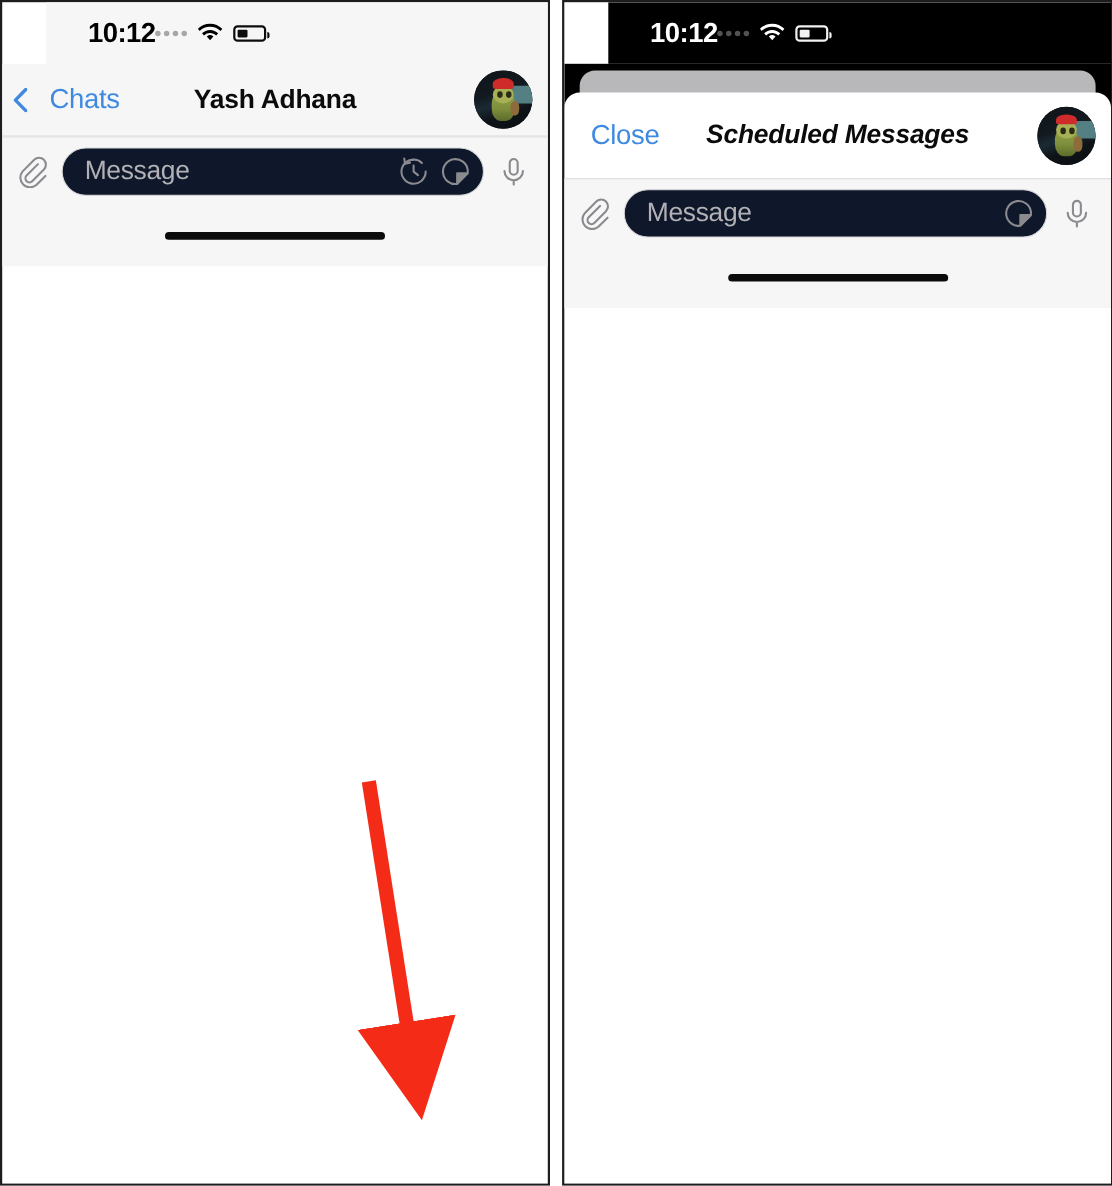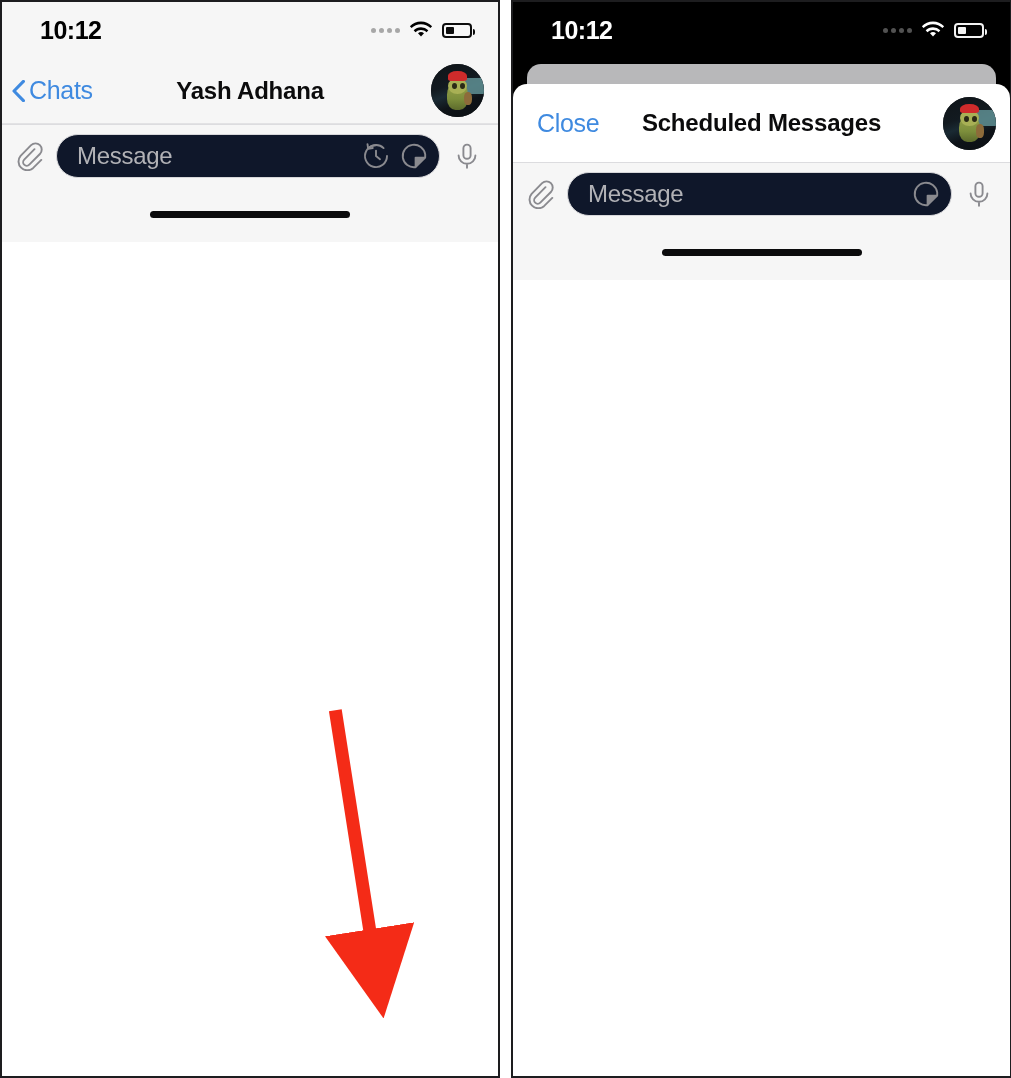--- a/index.html
+++ b/index.html
@@ -27,22 +27,22 @@
     flex: none;
   }
   .phone.right { width: 501px; }
 
   
   .statusbar {
     position: relative;
     height: 56px;
     display: flex;
     align-items: center;
-    justify-content: space-between;
     padding: 0 26px 0 38px;
+    margin-left: 40px;
   }
   .statusbar.light { background: #f6f6f6; color: #000; }
   .statusbar.dark  { background: #000000; color: #fff; }
   .clock-text { font-size: 25px; font-weight: 700; letter-spacing: -0.5px; }
   .status-right { display: flex; align-items: center; gap: 9px; }
   .sig-dots { display: flex; gap: 3px; align-items: center; }
   .sig-dots i { width: 5px; height: 5px; border-radius: 50%; background: currentColor; opacity: .32; display: block; }
   .wifi { position: relative; width: 24px; height: 18px; }
   .wifi svg { display: block; }
   .batt { position: relative; width: 30px; height: 15px; border: 2px solid currentColor; border-radius: 4px; opacity: .95; }
@@ -52,21 +52,21 @@
   
   .navbar {
     position: relative;
     height: 66px;
     background: #f6f6f6;
     display: flex;
     align-items: center;
     padding: 0 14px 0 10px;
     border-bottom: 1px solid #e2e2e4;
   }
-  .back-btn { display: flex; align-items: center; gap: 4px; color: #3f8ae0; cursor: pointer; }
+  .back-btn { display: flex; align-items: center; gap: 20px; color: #3f8ae0; cursor: pointer; }
   .chev { width: 13px; height: 22px; }
   .back-label { font-size: 25px; letter-spacing: -0.3px; }
   .nav-center { position: absolute; left: 0; right: 0; text-align: center; pointer-events: none; }
   .nav-title { font-size: 24px; font-weight: 700; color: #0b0b0c; letter-spacing: -0.2px; line-height: 1.15; }
   .nav-sub { font-size: 17px; color: #8b8b90; letter-spacing: -0.1px; line-height: 1.3; }
   .avatar {
     position: relative; z-index: 3; margin-left: auto;
     width: 53px; height: 53px; border-radius: 50%;
     overflow: hidden; flex: none;
     background: #14181c;
@@ -93,21 +93,21 @@
   .sheet-head {
     position: relative;
     height: 78px;
     background: #ffffff;
     border-radius: 14px 14px 0 0;
     display: flex; align-items: center;
     padding: 0 14px 0 24px;
     margin-top: -2px;
   }
   .close-btn { font-size: 25px; color: #3f8ae0; letter-spacing: -0.3px; cursor: pointer; }
-  .sheet-title { position: absolute; left: 0; right: 0; text-align: center; font-size: 24px; font-weight: 700; color: #0b0b0c; letter-spacing: -0.2px; pointer-events: none; }
+  .sheet-title { position: absolute; left: 0; right: 0; text-align: center; font-size: 24px; font-weight: 700; color: #0b0b0c; letter-spacing: -0.2px; pointer-events: none; font-style: italic; }
 
   
   .chat {
     position: relative;
     flex: 1;
     background: linear-gradient(180deg, #7ca8f2 0%, #6d9cf1 26%, #5a90f3 52%, #4287f4 76%, #2f80f5 100%);
     overflow: hidden;
   }
 
   

